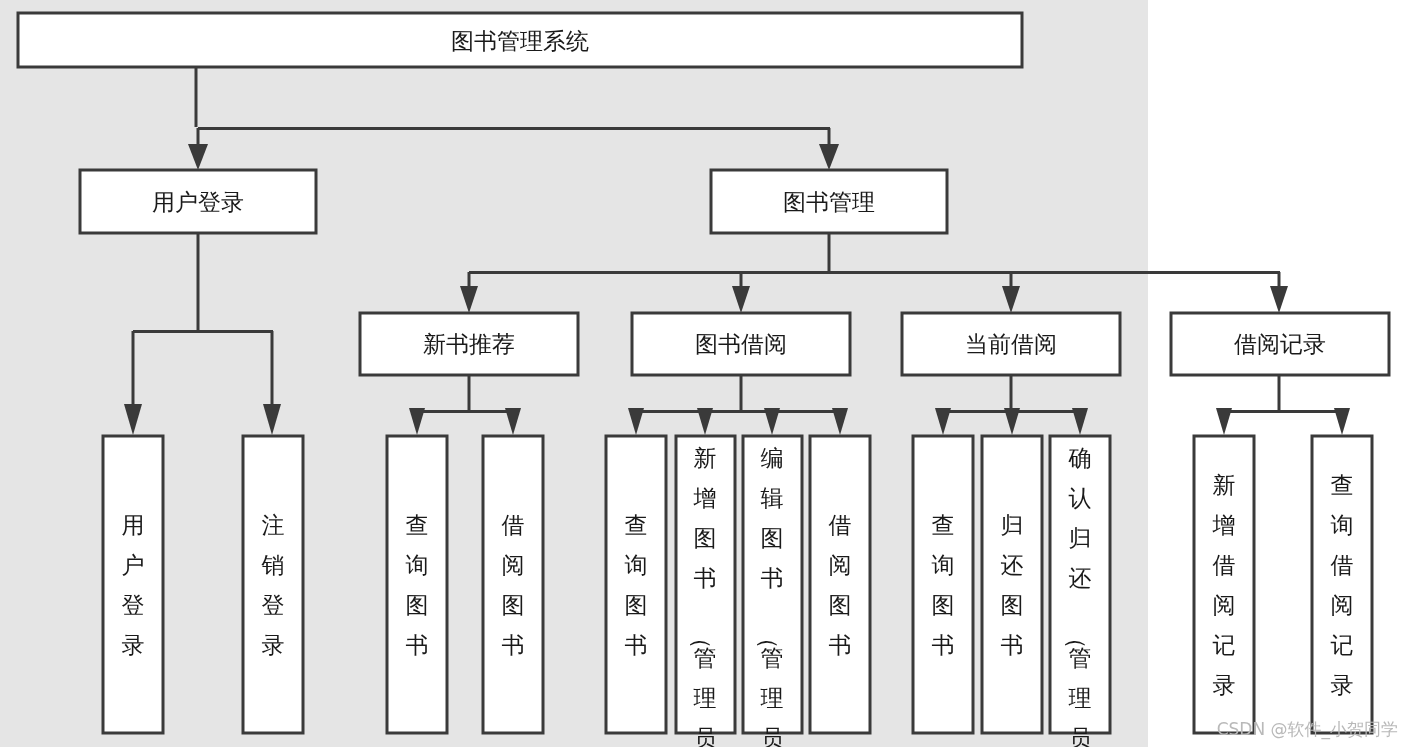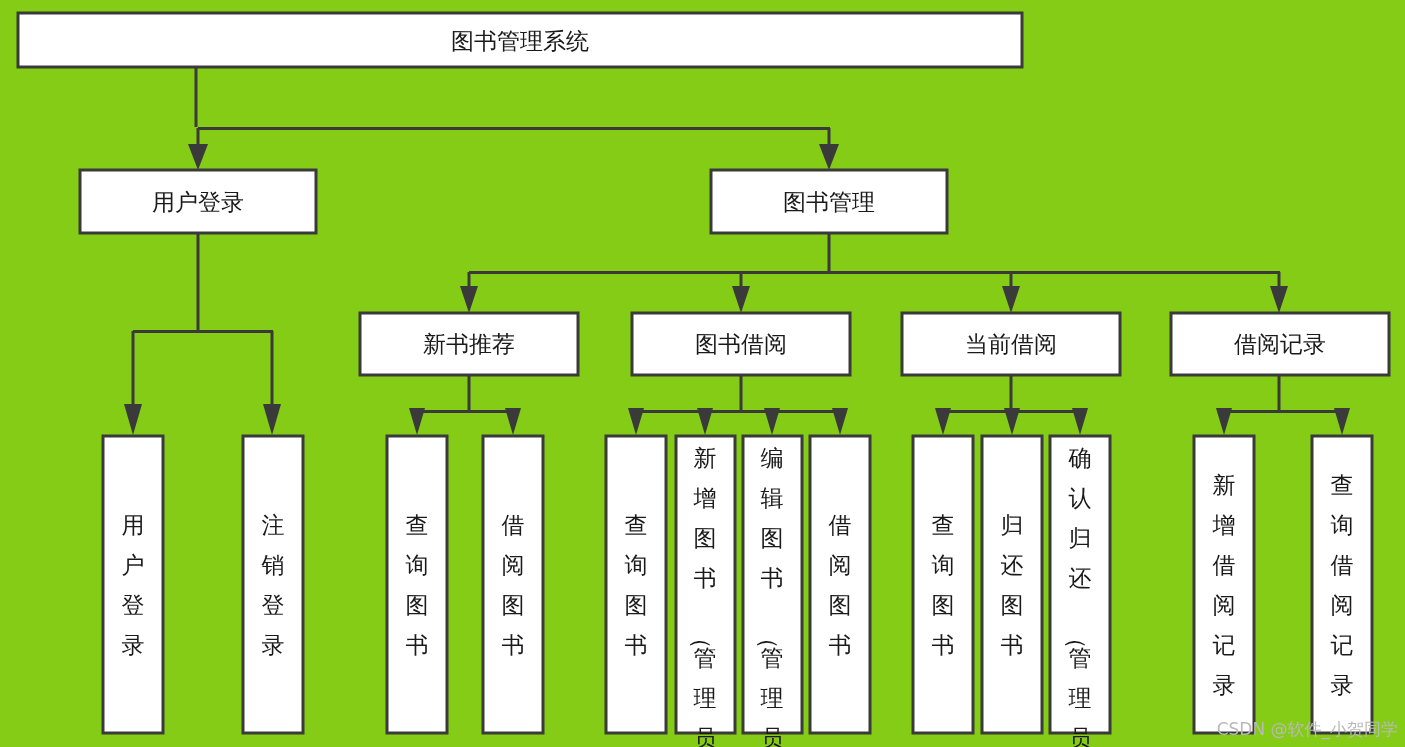--- a/index.html
+++ b/index.html
@@ -9,23 +9,23 @@
     background: #ffffff;
   }
   body {
     width: 1405px;
     height: 747px;
     overflow: hidden;
     font-family: "DejaVu Sans", "Liberation Sans", sans-serif;
   }
   #diagram-root {
     position: relative;
-    width: 1405px;
+    width: 1148px;
     height: 747px;
-    background: #84cc16;
+    background: #e5e5e5;
   }
   svg#chart-svg {
     position: absolute;
     top: 0;
     left: 0;
     width: 1405px;
     height: 747px;
     display: block;
   }
   .node-box {

